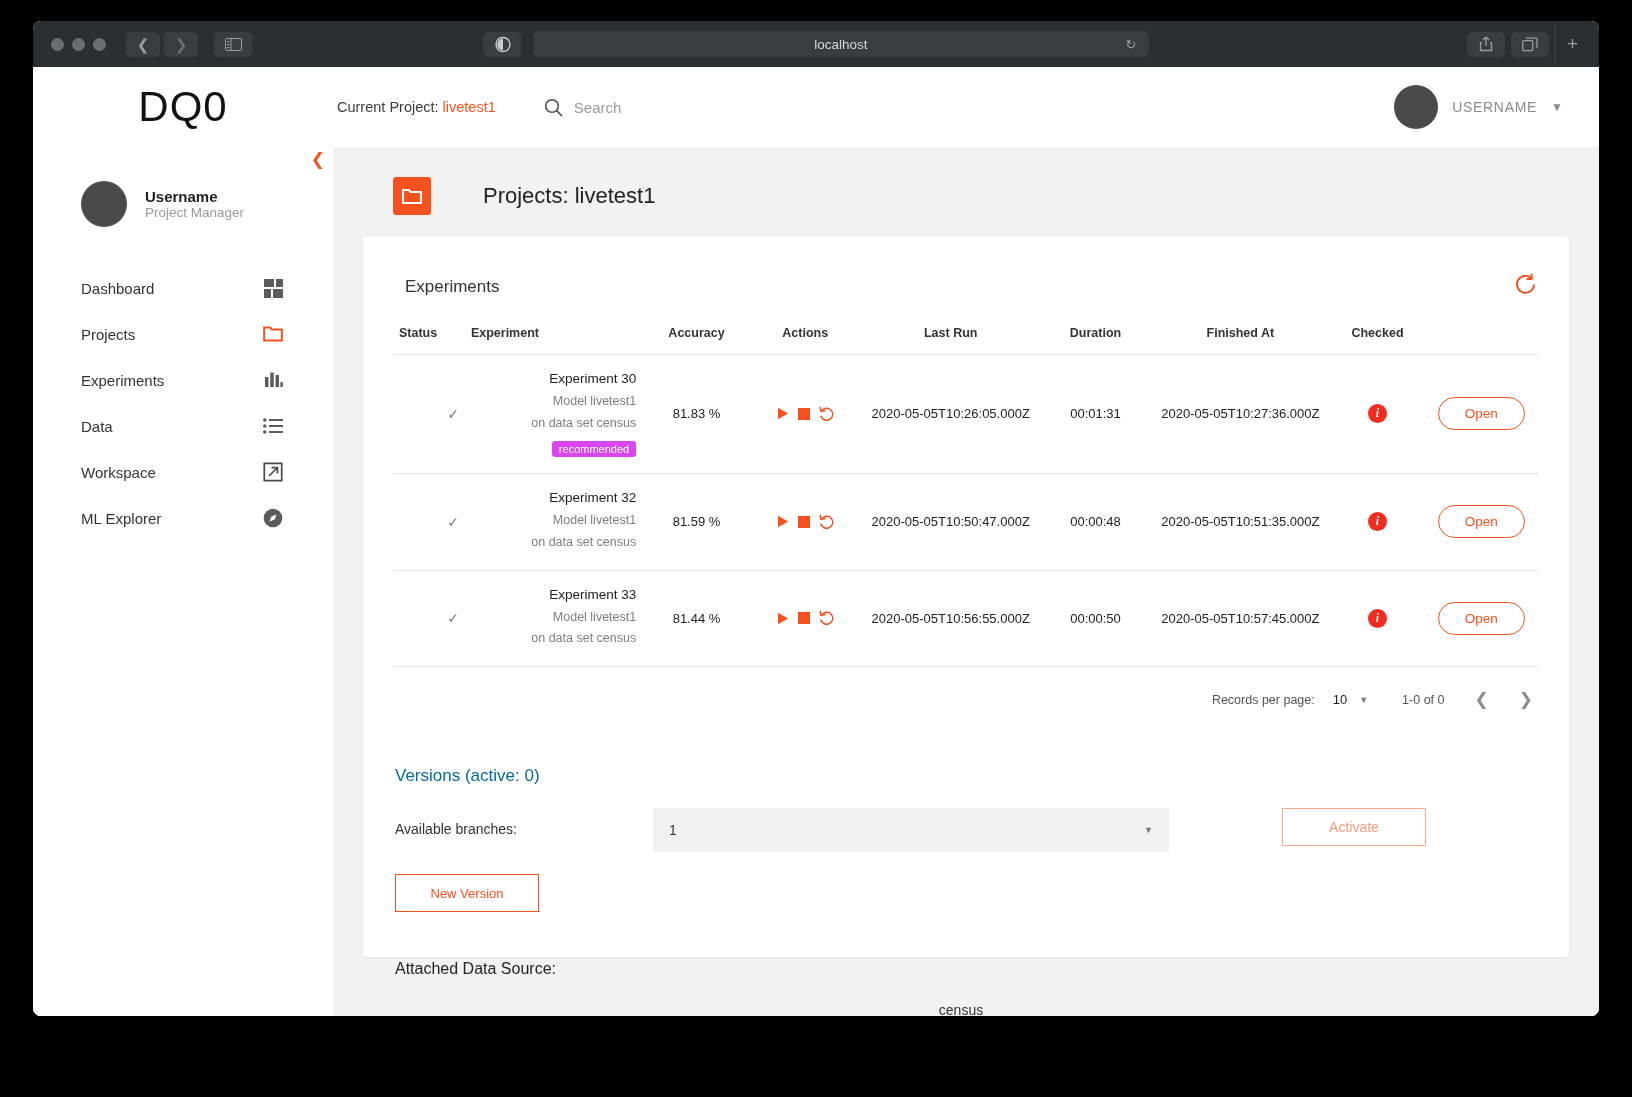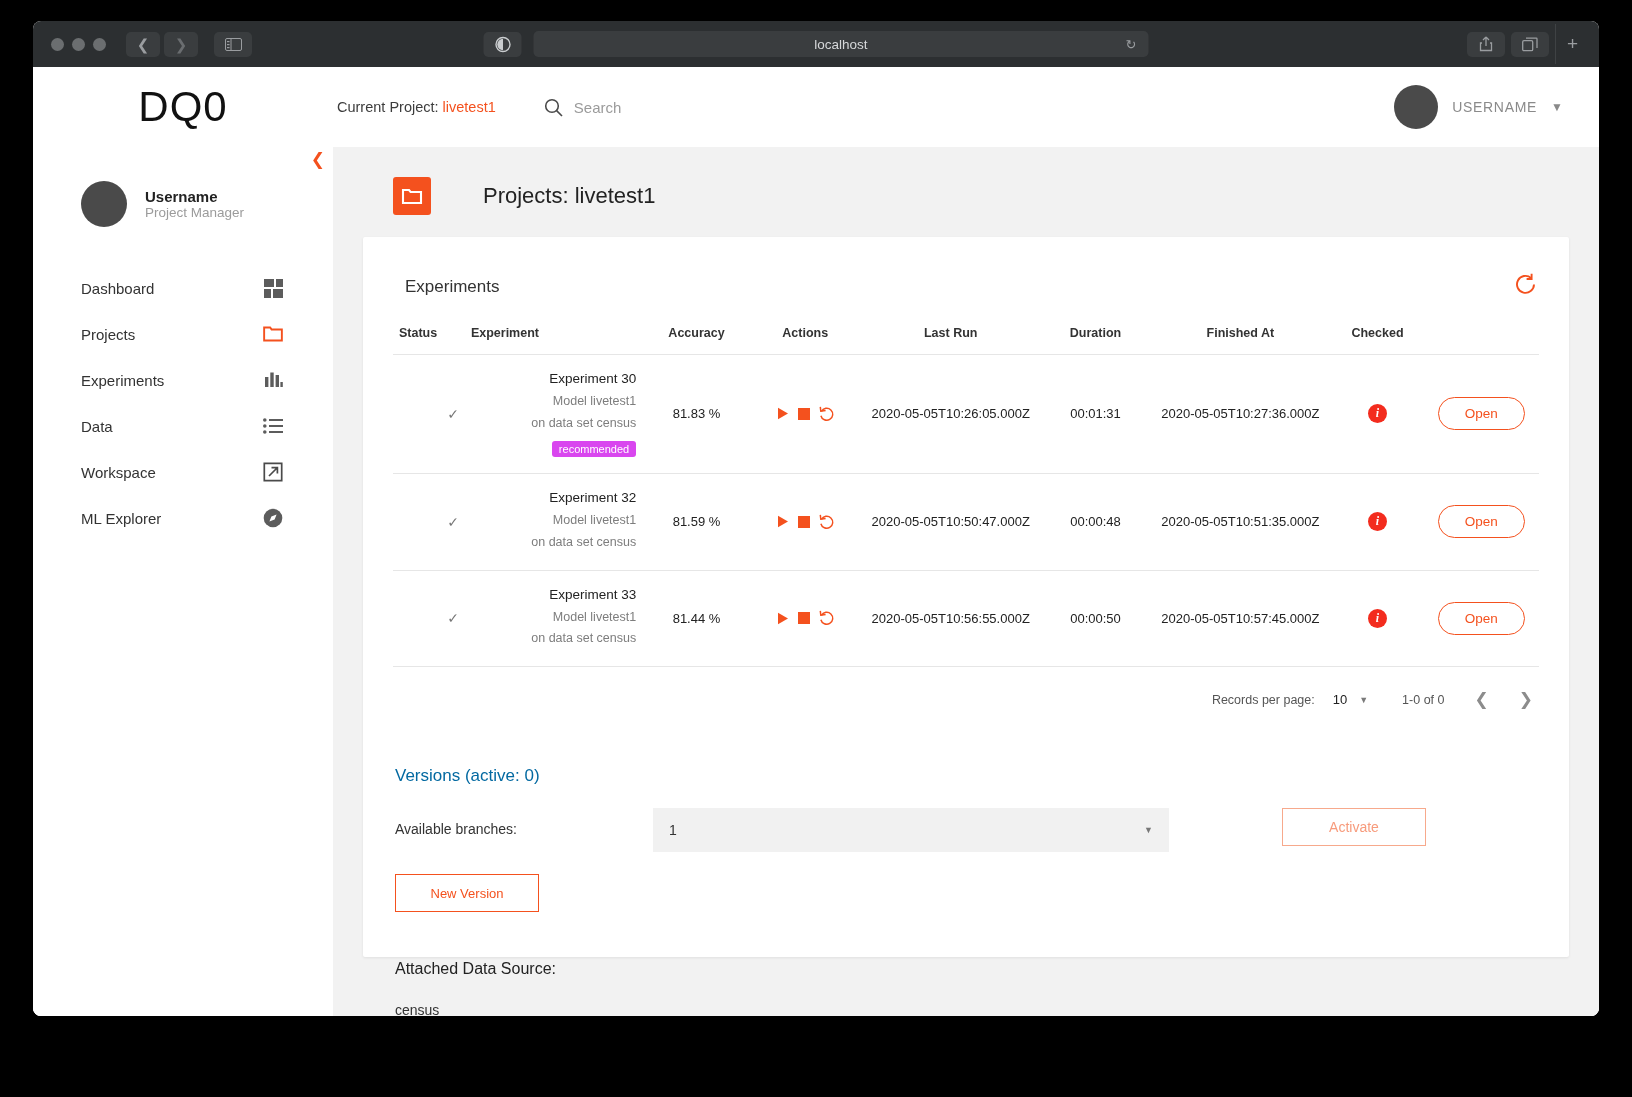--- a/index.html
+++ b/index.html
@@ -176,21 +176,21 @@
     border: 1px solid #f7a98c; color: #f79b7c; background: #fff;
     font-size: 14px; cursor: pointer;
   }
   .newverbtn {
     margin-top: 22px; width: 144px; height: 38px;
     border: 1px solid #f4511e; color: #f4511e; background: #fff;
     font-size: 13px; cursor: pointer;
   }
   .adsource { margin-top: 48px; }
   .adtitle { font-size: 16px; color: #222; }
-  .advalue { font-size: 14px; color: #333; margin-top: 24px; }
+  .advalue { font-size: 14px; color: #333; margin-top: 24px; text-align: center; }
 </style>
 </head>
 <body>
 
 <div class="screen">
 <div class="window">
 
   <div class="titlebar">
     <div class="lights">
       <div class="light"></div>

